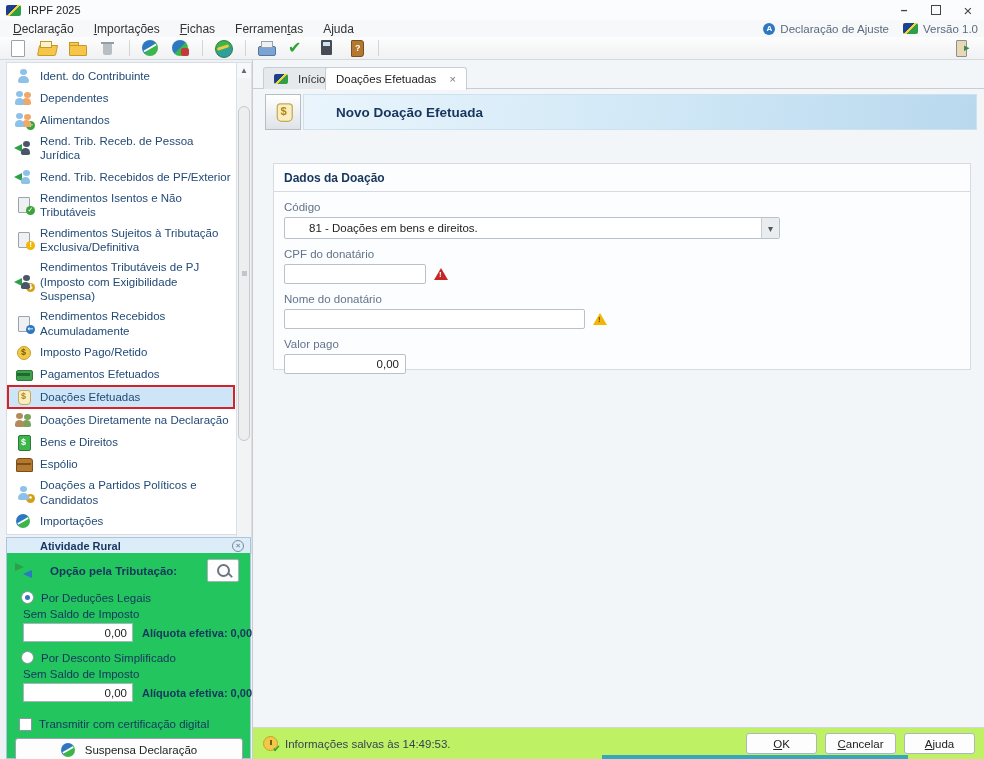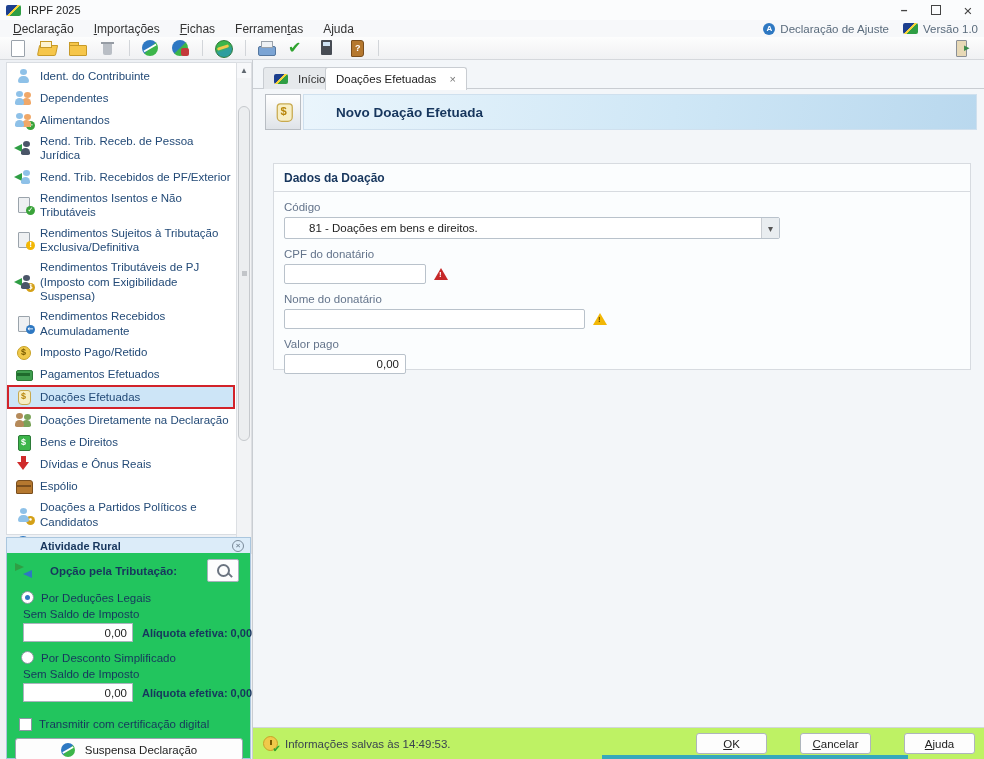--- a/index.html
+++ b/index.html
@@ -198,21 +198,21 @@
   .statusbar { position:absolute; left:0; bottom:0; width:732px; height:32px; background:#bef264;
                border-top:1px solid #d2d6da; display:flex; align-items:center; padding-left:10px; }
   .clock-icon { position:relative; width:15px; height:15px; border-radius:50%; background:#f0c94a;
                 border:1px solid #c8a227; margin-right:7px; }
   .clock-icon::before { content:""; position:absolute; left:6px; top:3px; width:2px; height:5px; background:#7a5c00; }
   .clock-icon::after { content:"✔"; position:absolute; right:-4px; bottom:-4px; color:#2fa32f;
                        font:bold 10px/10px "DejaVu Sans",sans-serif; }
   .status-msg { color:#3a4350; font-size:11.5px; }
   .status-buttons { position:absolute; right:10px; top:5px; display:flex; gap:8px; }
   .sbtn { width:71px; height:21px; background:#fdfdfd; border:1px solid #aeb5bc; border-radius:3px;
-          font-size:11.5px; color:#222; cursor:pointer; font-family:"Liberation Sans",sans-serif;margin-left:25px; }
+          font-size:11.5px; color:#222; cursor:pointer; font-family:"Liberation Sans",sans-serif; }
   .sbtn u { text-decoration:underline; }
   .teal-strip { position:absolute; left:602px; top:755px; width:306px; height:4px; background:#35a8bc; }
 </style>
 </head>
 <body>
 
 <div class="win">
 
   <header class="titlebar">
     <span class="flag-logo"></span>
@@ -354,24 +354,20 @@
           <span class="ic bag"></span>
           <span class="lbl">Doações Efetuadas</span>
         </div>
         <div class="sitem">
           <span class="ic p duo" style="--a: #b58a5a; --b: #7aa35a;"></span>
           <span class="lbl">Doações Diretamente na Declaração</span>
         </div>
         <div class="sitem">
           <span class="ic bens"></span>
           <span class="lbl">Bens e Direitos</span>
-        </div>
-        <div class="sitem">
-          <span class="ic dn"></span>
-          <span class="lbl">Dívidas e Ônus Reais</span>
         </div>
         <div class="sitem">
           <span class="ic chest"></span>
           <span class="lbl">Espólio</span>
         </div>
         <div class="sitem">
           <span class="ic p">
             <i style="--bg: #d4a017;">•</i>
           </span>
           <span class="lbl">Doações a Partidos Políticos e Candidatos</span>

